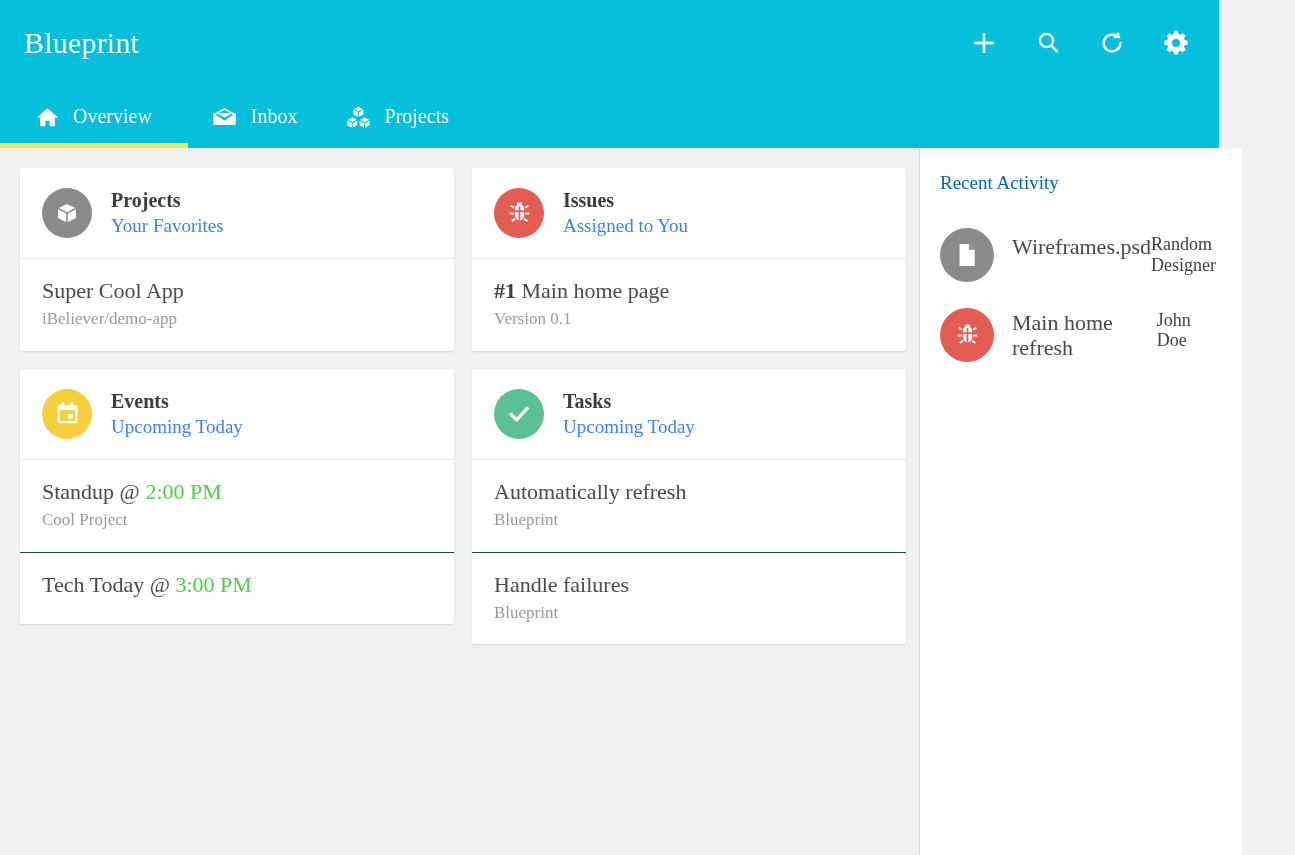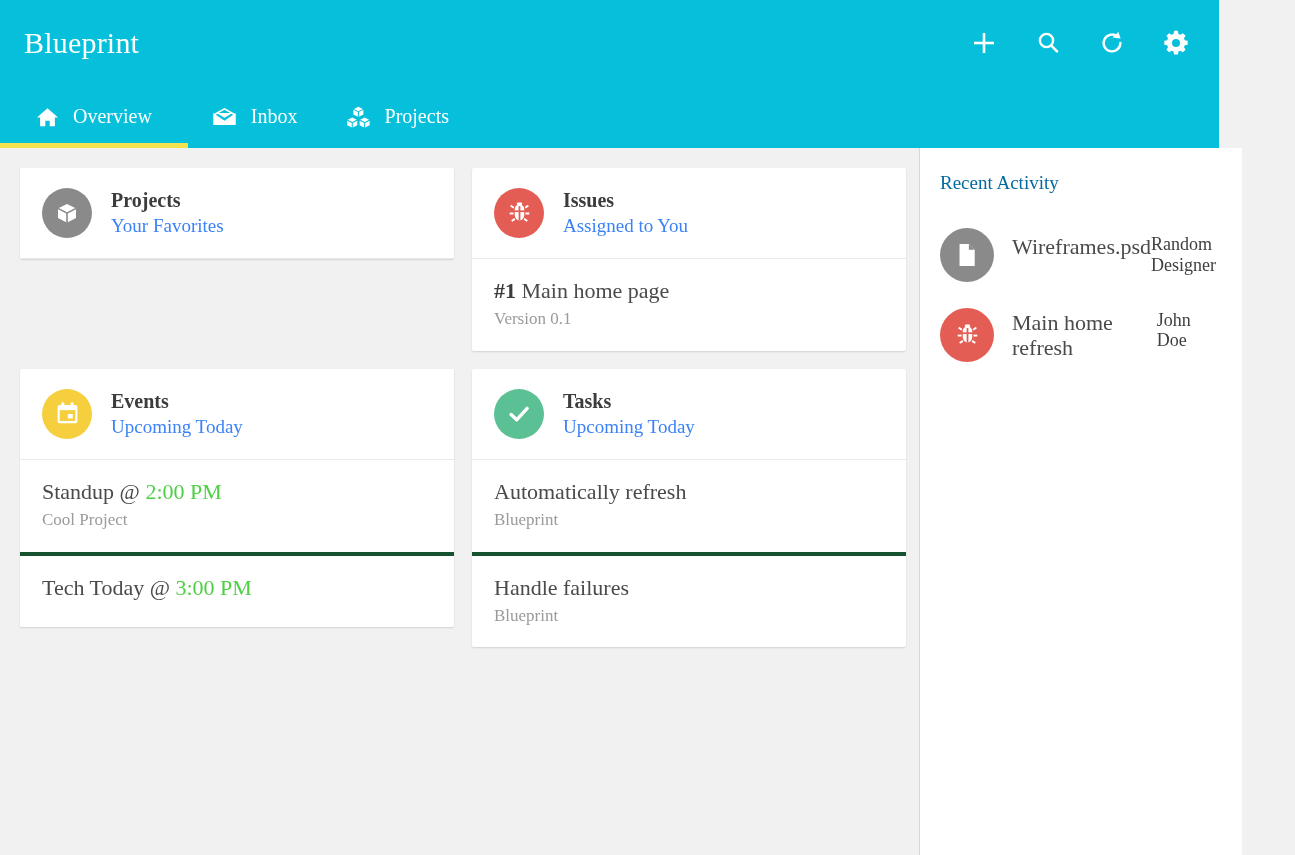--- a/index.html
+++ b/index.html
@@ -113,21 +113,21 @@
     flex: 0 0 50px;
     display: flex; align-items: center; justify-content: center;
   }
   .badge svg { display: block; }
   .card-head-text { display: flex; flex-direction: column; gap: 3px; }
   .card-title { font-size: 20px; font-weight: bold; color: #3c3c3c; line-height: 1.15; }
   .card-sub { font-size: 19px; color: #3b82f6; line-height: 1.15; font-weight: 400; }
 
   .row {
     padding: 19px 22px 21px 22px;
-    border-bottom: 4px solid #14532d;
+    border-bottom: 1px solid #14532d;
     cursor: pointer;
   }
   .row:last-child { border-bottom: none; }
   .row-primary {
     font-size: 22px;
     color: #4a4a4a;
     line-height: 1.2;
     margin-bottom: 5px;
     font-weight: 400;
   }
@@ -263,20 +263,24 @@
               <path fill="#ffffff" d="M12 4.2l7.0 3.6-7.0 3.6-7.0-3.6z"></path>
               <path fill="#ffffff" d="M4.3 8.8l7.0 3.6v7.5l-7.0-3.6z"></path>
               <path fill="#ffffff" d="M19.7 8.8v7.5l-7.0 3.6v-7.5z"></path>
             </svg>
           </div>
           <div class="card-head-text">
             <div class="card-title">Projects</div>
             <div class="card-sub">Your Favorites</div>
           </div>
         </div>
+        <div class="row">
+          <div class="row-primary">Super Cool App</div>
+          <div class="row-secondary">iBeliever/demo-app</div>
+        </div>
       </div>
 
       <div class="card">
         <div class="card-head">
           <div class="badge" style="background:#e35d54">
             <svg width="27" height="27" viewBox="0 0 24 24">
               <g fill="#ffffff">
                 <rect x="9.6" y="2.3" width="4.8" height="2.2" rx="1.1"></rect>
                 <path d="M12 4.0c2.5 0 4.2 1.9 4.2 4.3v5.0c0 2.7-1.9 4.7-4.2 4.7s-4.2-2.0-4.2-4.7V8.3C7.8 5.9 9.5 4.0 12 4.0z"></path>
                 <rect x="11.2" y="5.4" width="1.6" height="12.6" fill="#e35d54"></rect>

